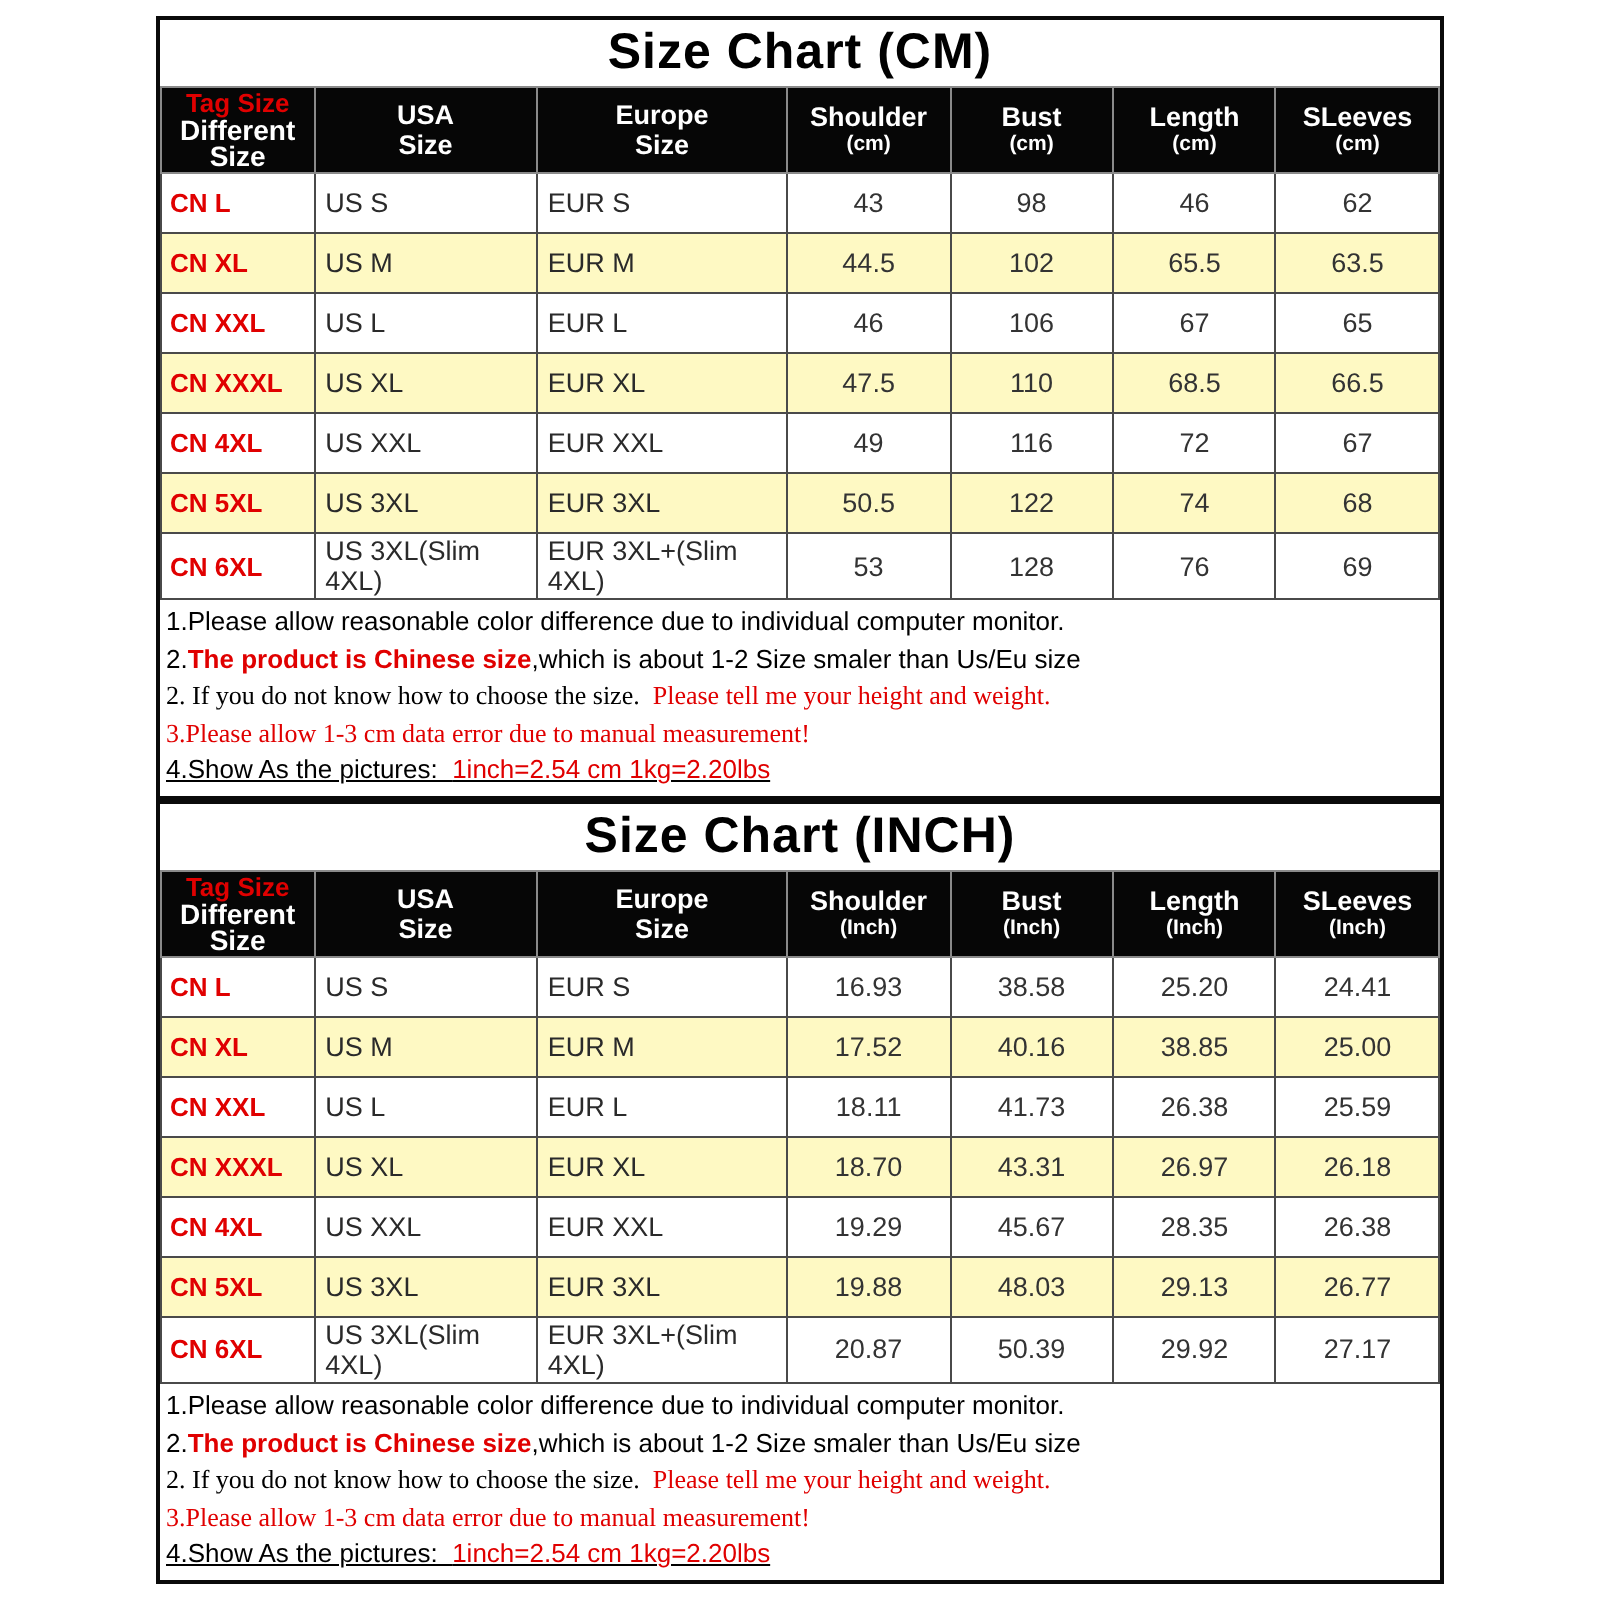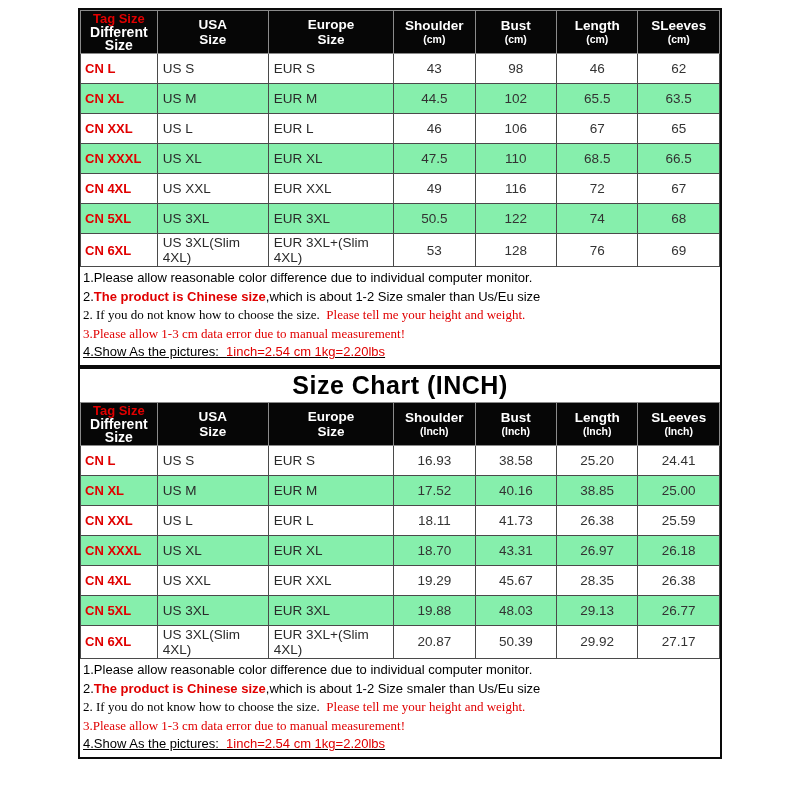--- a/index.html
+++ b/index.html
@@ -13,38 +13,39 @@
   table.size-table{width:100%;border-collapse:collapse;table-layout:fixed;}
   col.c1{width:12%;} col.c2{width:17.4%;} col.c3{width:19.6%;}
   col.c4,col.c5,col.c6,col.c7{width:12.75%;}
   thead tr{background:#060606;height:36px;}
   th{border:1px solid #8a8a8a;padding:1px 0;font-weight:bold;vertical-align:middle;}
   .h-red{color:#e00000;font-size:13px;line-height:14px;}
   .h-sub{color:#ffffff;font-size:14px;line-height:13px;}
   .h-l1{color:#ffffff;font-size:13.5px;line-height:15px;}
   .h-unit{color:#ffffff;font-size:10.5px;line-height:13px;font-weight:bold;}
   tbody tr{height:30px;background:#ffffff;}
-  tbody tr.stripe{background:#86efac;}
+  tbody tr.stripe{background:#fef9c3;}
   td{border:1px solid #4a4a4a;font-size:13.5px;vertical-align:middle;color:#1c1c1c;}
   td.c-tag{color:#e00000;font-weight:bold;font-size:13px;padding-left:4px;text-align:left;}
   td.c-txt{padding-left:5px;text-align:left;color:#2a2a2a;}
   td.c-num{text-align:center;color:#333333;}
   .notes{padding:2px 4px 3px 3px;}
   .note-line{font-size:13px;line-height:18.6px;white-space:nowrap;}
   .note-line.u{text-decoration:underline;}
   .n-sans{font-family:"Liberation Sans",sans-serif;}
   .n-serif{font-family:"Liberation Serif",serif;}
   .n-red{color:#e00000;}
   .n-bold{font-weight:bold;}
 </style>
 </head>
 <body>
 
 <div class="page" id="page">
   <section class="chart first">
+    <div class="chart-title">Size Chart (CM)</div>
     <table class="size-table">
       <colgroup>
         <col class="c1">
           <col class="c2">
           <col class="c3">
           <col class="c4">
         <col class="c5">
           <col class="c6">
           <col class="c7">
       </colgroup>

